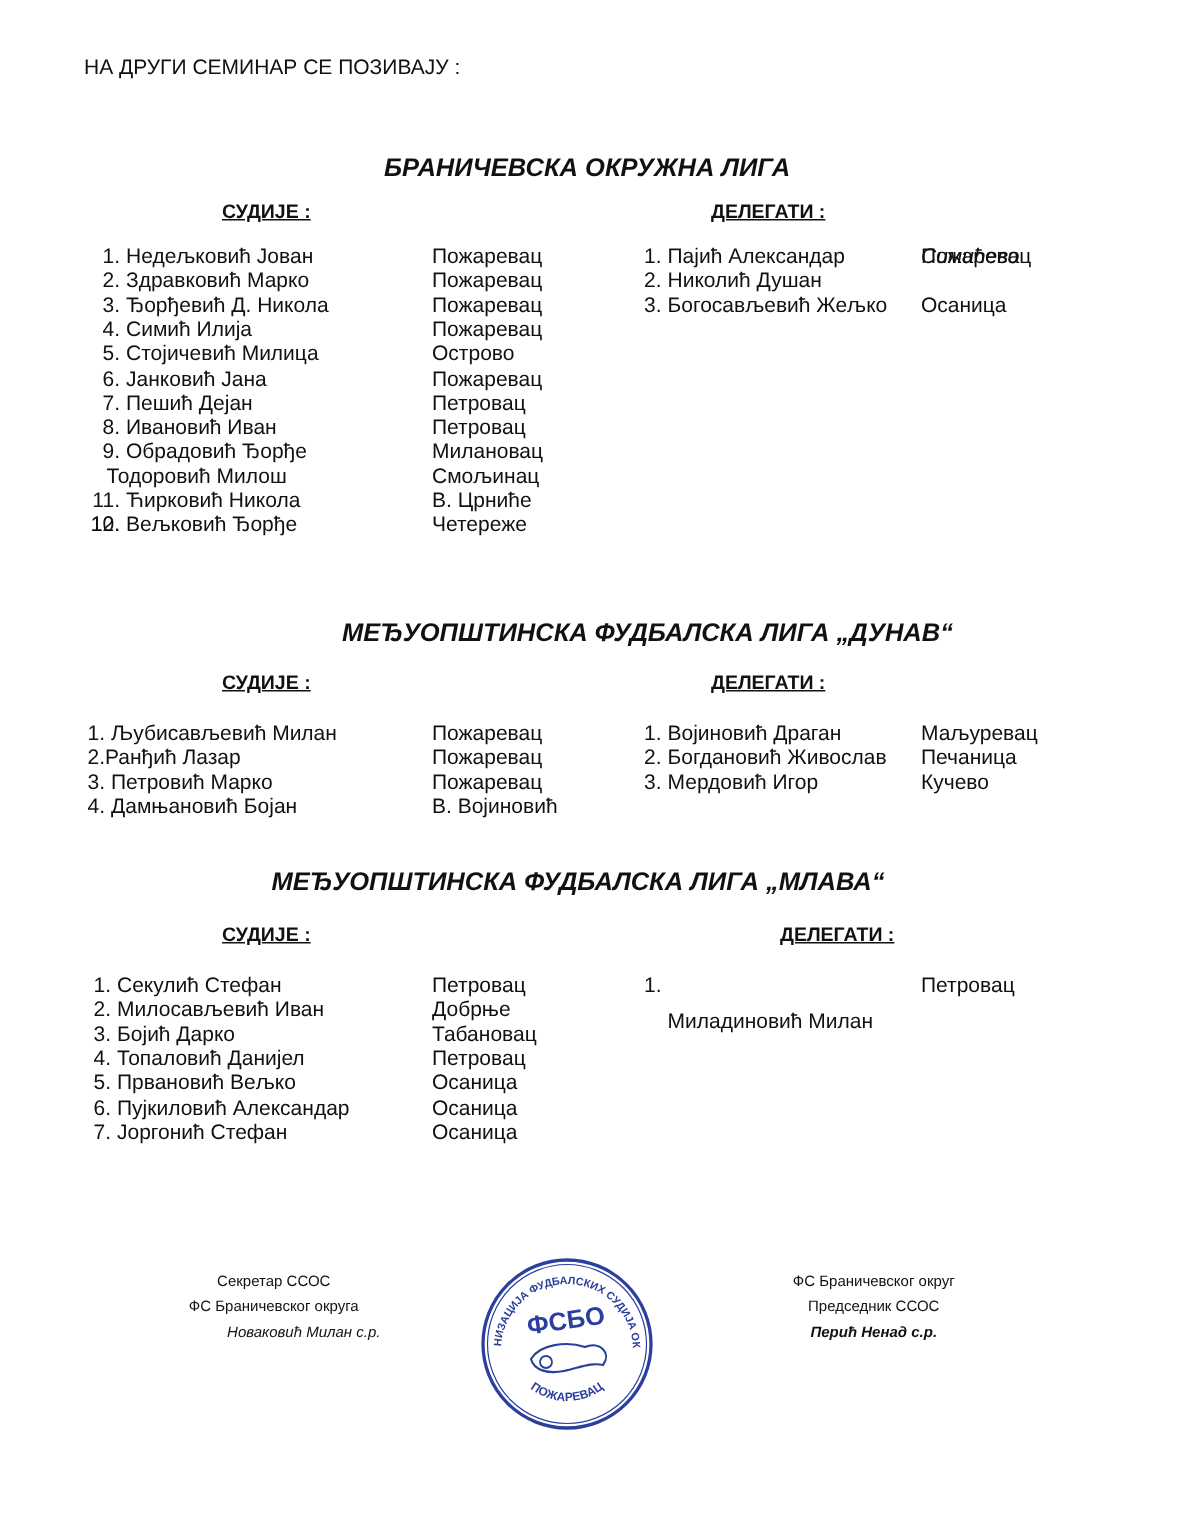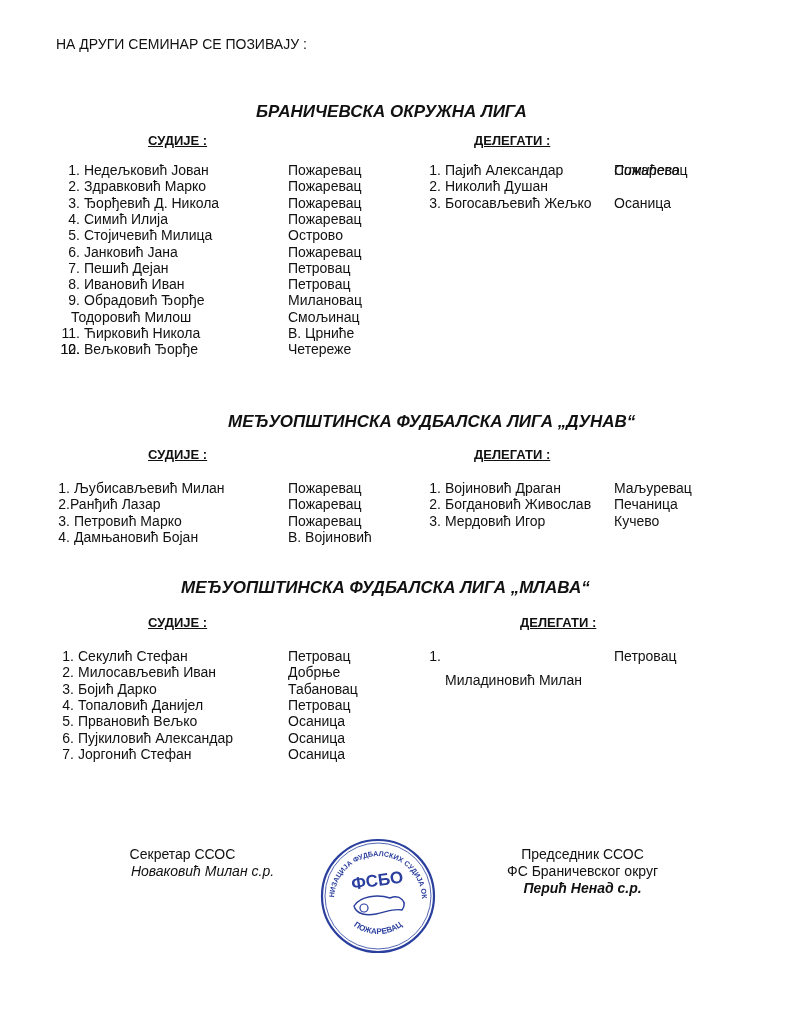--- a/index.html
+++ b/index.html
@@ -3,21 +3,21 @@
 <meta charset="utf-8">
 <style>
   html, body { margin: 0; padding: 0; background: #ffffff; }
   body { width: 791px; height: 1024px; position: relative; overflow: hidden;
          font-family: "Liberation Sans", "DejaVu Sans", sans-serif; color: #111; }
   .abs { position: absolute; }
   .intro { left: 56px; top: 36px; font-size: 14px; }
   .league { font-size: 17px; font-weight: bold; font-style: italic; white-space: nowrap; }
   .colhead { font-size: 13px; font-weight: bold; text-decoration: underline; white-space: nowrap; }
   .row { position: absolute; font-size: 14px; line-height: 16px; white-space: nowrap; }
-  .sig { text-align: center; font-size: 14px; line-height: 17px; white-space: nowrap; }
+  .sig { text-align: center; font-size: 10px; line-height: 17px; white-space: nowrap; }
   .sig .name-i { font-style: italic; }
   .sig .name-bi { font-style: italic; font-weight: bold; }
   .stamp { left: 316px; top: 836px; width: 124px; height: 120px; }
 </style>
 </head>
 <body>
 
 <div class="abs intro">НА ДРУГИ СЕМИНАР СЕ ПОЗИВАЈУ :</div>
 
 <div class="abs league" style="left:256px; top:102px;">БРАНИЧЕВСКА ОКРУЖНА ЛИГА</div>
@@ -129,25 +129,26 @@
     <div class="row" style="top: 745.8px; left: 288px;">Осаница</div>
   </div>
 <div id="s2-del">
     <div class="row" style="top: 648px; left: 411px; width: 30px; text-align: right;">1.</div>
     <div class="row" style="top: 648px; left: 445px; margin-top: 24px;">Миладиновић Милан</div>
     <div class="row" style="top: 648px; left: 614px;">Петровац</div>
   </div>
 
 <div class="abs sig" style="left:70px; top:846px; width:225px;">
   <div>Секретар ССОС</div>
+  <div>ФС Браничевског округа</div>
   <div class="name-i" style="padding-left:40px;">Новаковић Милан с.р.</div>
 </div>
 <div class="abs sig" style="left:465px; top:846px; width:235px;">
+  <div>ФС Браничевског округ</div>
   <div>Председник ССОС</div>
-  <div>ФС Браничевског округ</div>
   <div class="name-bi">Перић Ненад с.р.</div>
 </div>
 
 <div class="abs stamp">
   <svg width="124" height="120" viewBox="0 0 124 120">
     <defs>
       <path id="arcTop" d="M 18 64 A 44 44 0 0 1 106 64"></path>
       <path id="arcBot" d="M 30 82 A 40 40 0 0 0 94 82"></path>
     </defs>
     <circle cx="62" cy="60" r="56" fill="none" stroke="#2b3f9e" stroke-width="2.2"></circle>

